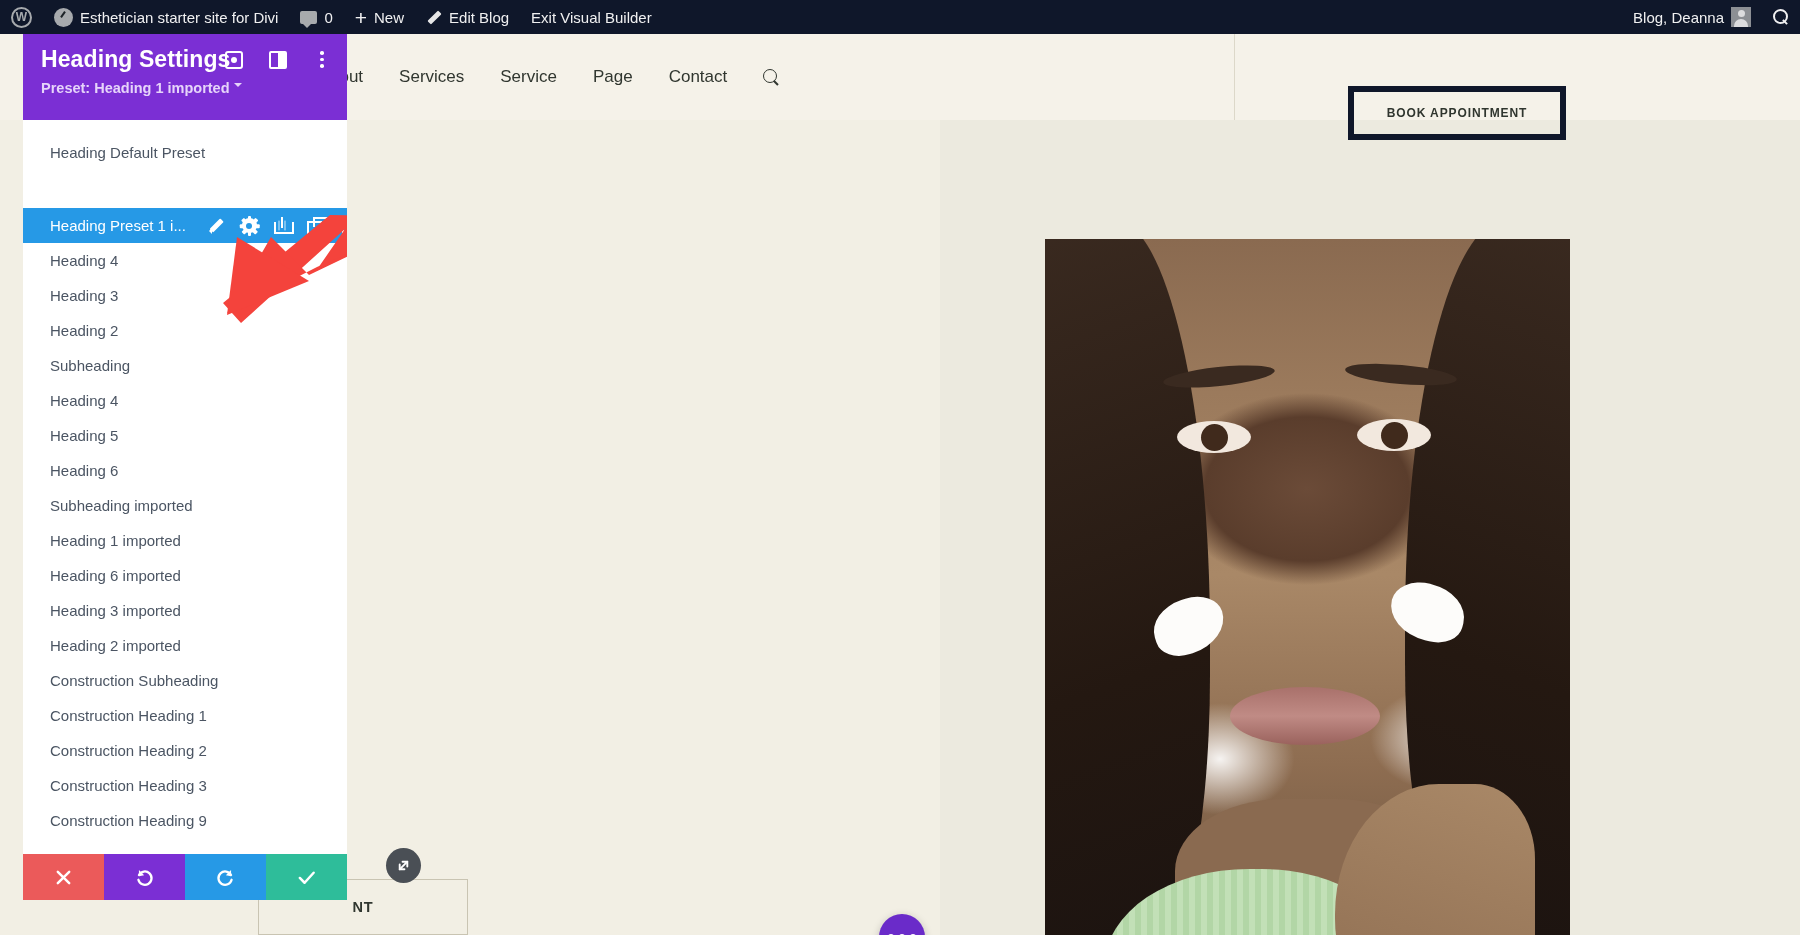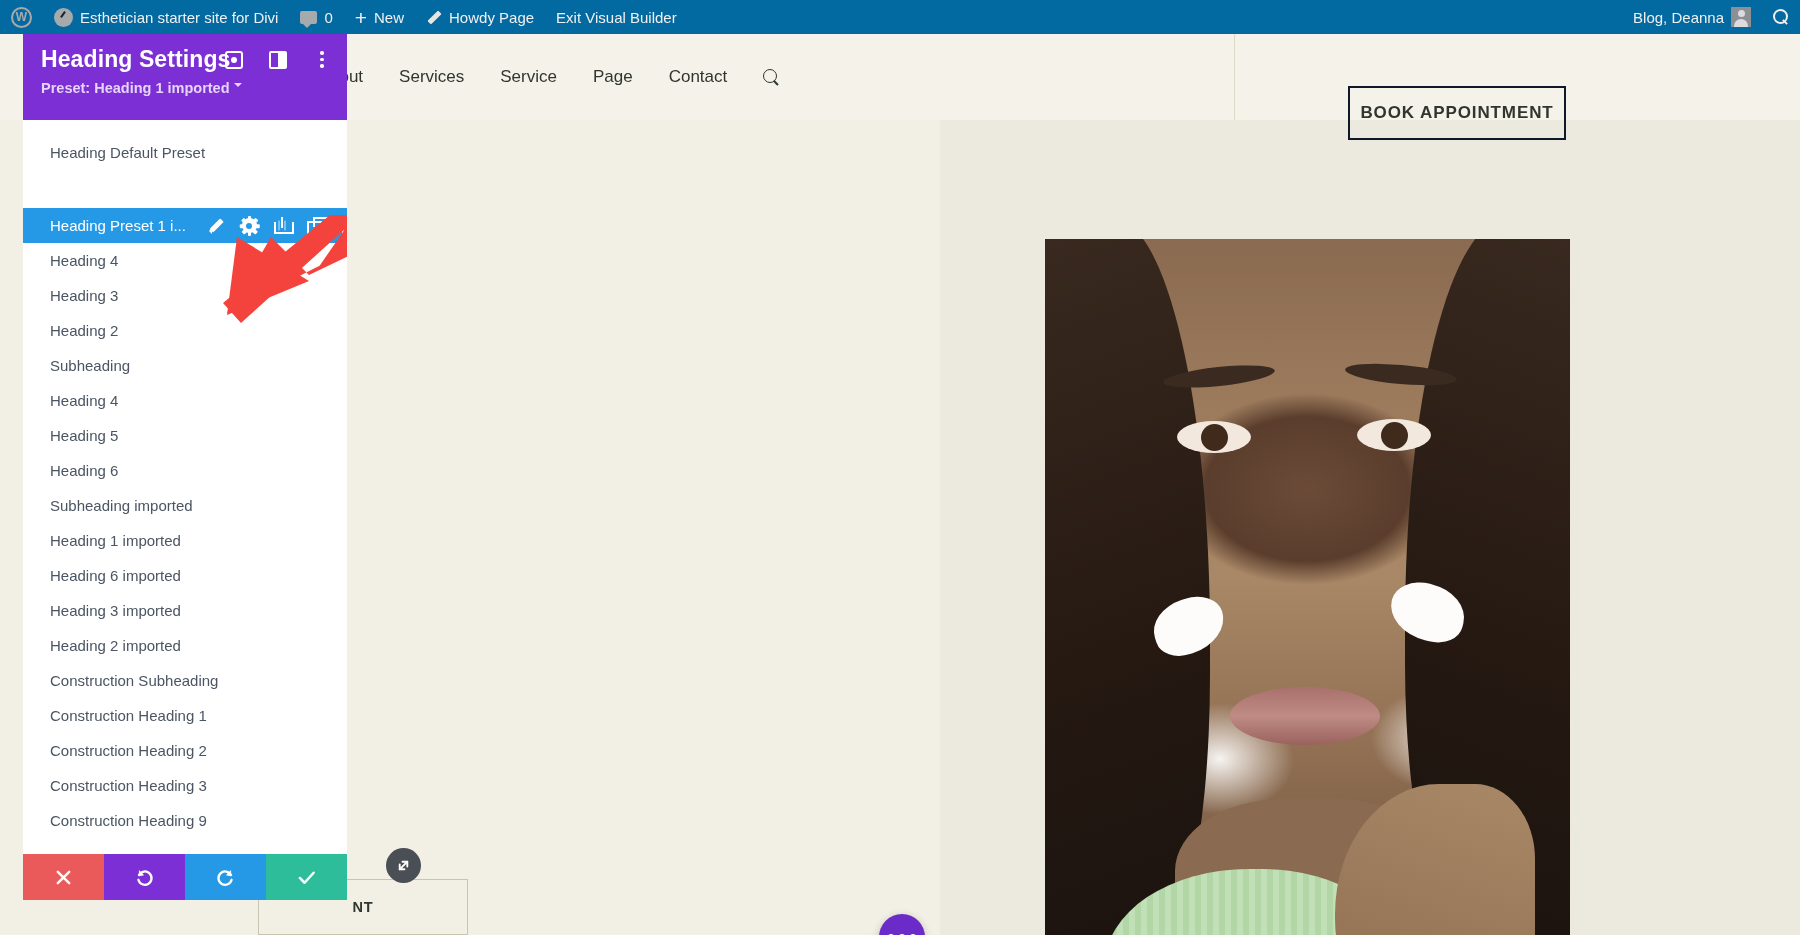--- a/index.html
+++ b/index.html
@@ -7,21 +7,21 @@
     width: 1800px; height: 935px;
     overflow: hidden;
     font-family: "Liberation Sans", sans-serif;
     background: #f2f0e9;
   }
 
   
   #wpadminbar {
     position: absolute; top: 0; left: 0;
     width: 1800px; height: 34px;
-    background: #0369a1;
+    background: #0f172a;
     color: #f0f0f1;
     display: flex; align-items: center;
     font-size: 15px;
     z-index: 300;
   }
   .ab-item {
     display: flex; align-items: center; gap: 7px;
     height: 34px; padding: 0 11px;
     color: #f0f0f1; white-space: nowrap;
   }
@@ -128,24 +128,24 @@
     width: 6px; height: 1.6px; background: #30362f;
     transform: rotate(45deg); left: 10px; top: 13px;
   }
   .header-divider {
     position: absolute; left: 1234px; top: 0;
     width: 1px; height: 86px; background: #dcd8c9;
   }
   .book-btn {
     position: absolute; left: 1348px; top: 52px;
     width: 218px; height: 54px;
-    border: 2px solid #0f172a;
+    border: 6px solid #0f172a;
     background: transparent;
     display: flex; align-items: center; justify-content: center;
-    font-size: 17px; font-weight: 700; letter-spacing: .9px;
+    font-size: 12px; font-weight: 700; letter-spacing: .9px;
     color: #30362f;
   }
   .hero-left {
     position: absolute; left: 0; top: 86px;
     width: 940px; height: 815px;
     background: #f2efe4;
   }
   .hero-right {
     position: absolute; left: 940px; top: 86px;
     width: 860px; height: 815px;
@@ -479,21 +479,21 @@
   <div class="ab-item">
     <span class="comment-glyph"></span>
     <span>0</span>
   </div>
   <div class="ab-item">
     <span class="plus-glyph">+</span>
     <span>New</span>
   </div>
   <div class="ab-item">
     <span class="pencil-glyph"></span>
-    <span>Howdy Page</span>
+    <span>Edit Blog</span>
   </div>
   <div class="ab-item">
     <span>Exit Visual Builder</span>
   </div>
   <div class="ab-spacer"></div>
   <div class="ab-item">
     <span>Blog, Deanna</span>
     <span class="avatar-box"></span>
   </div>
   <div class="ab-item">

